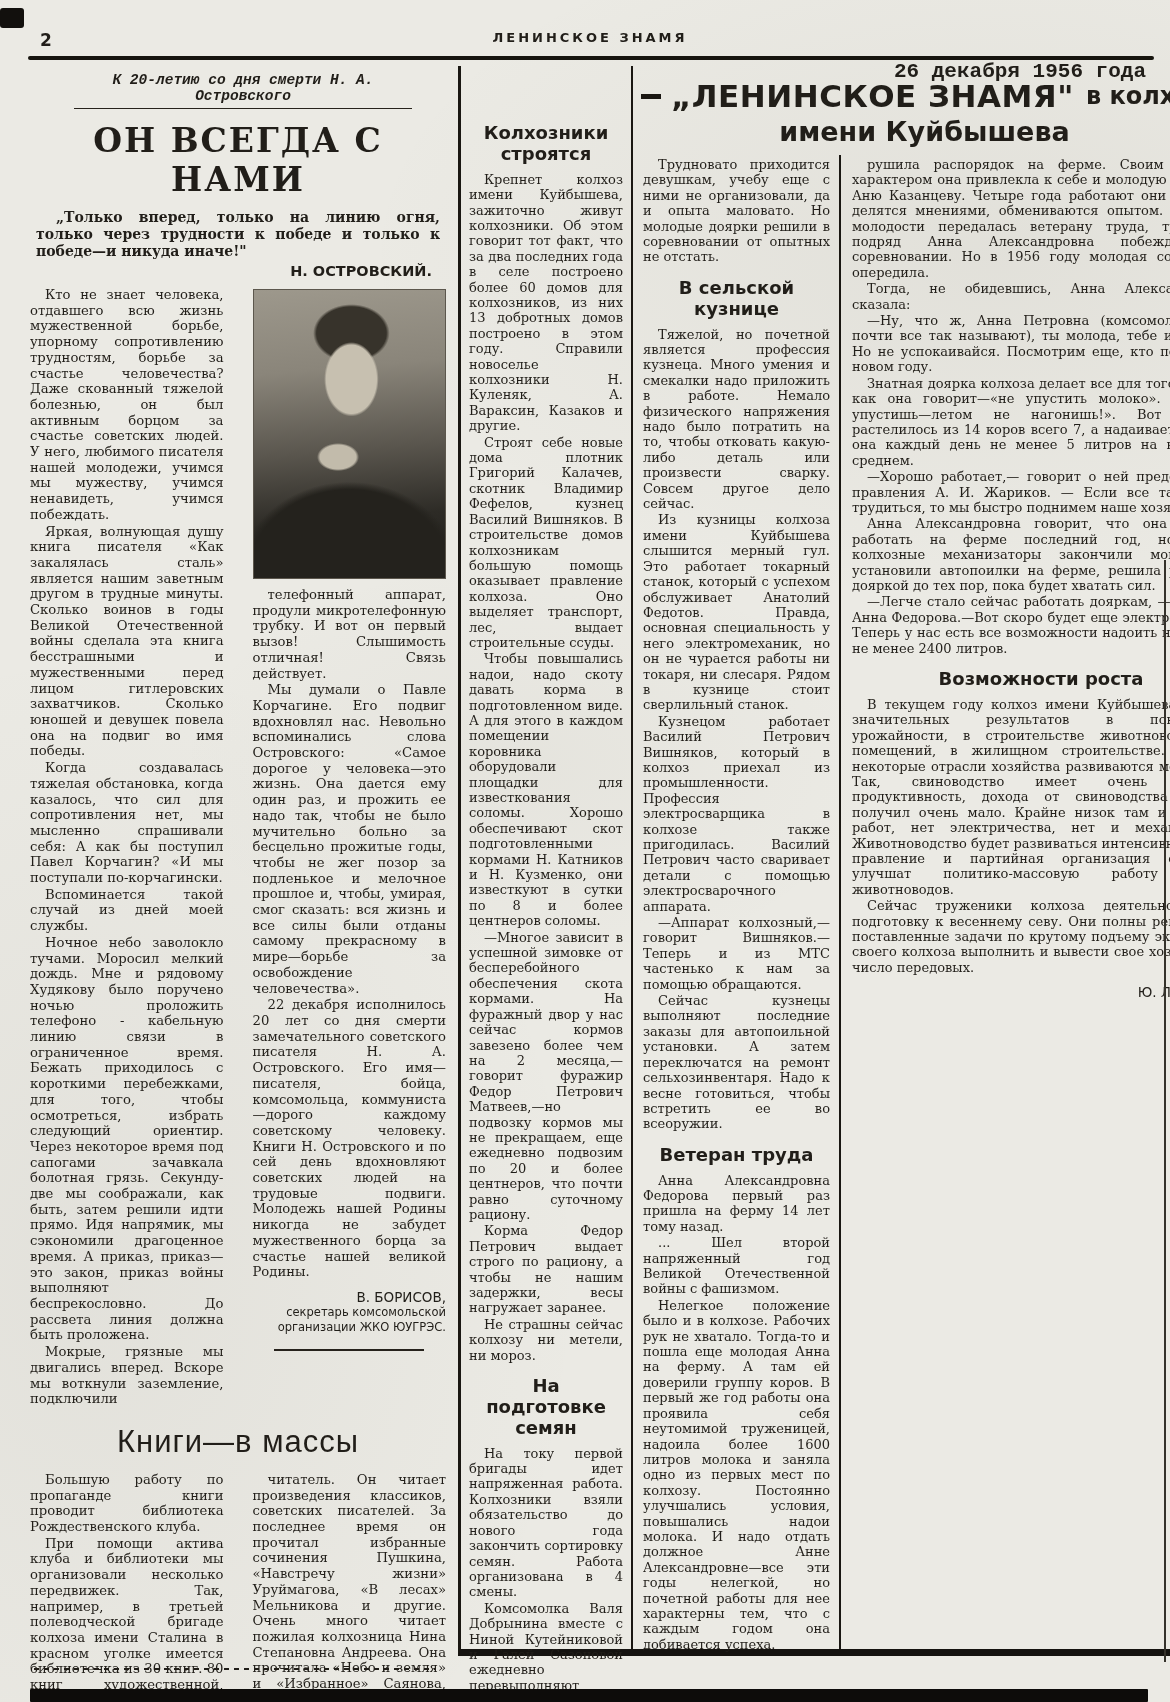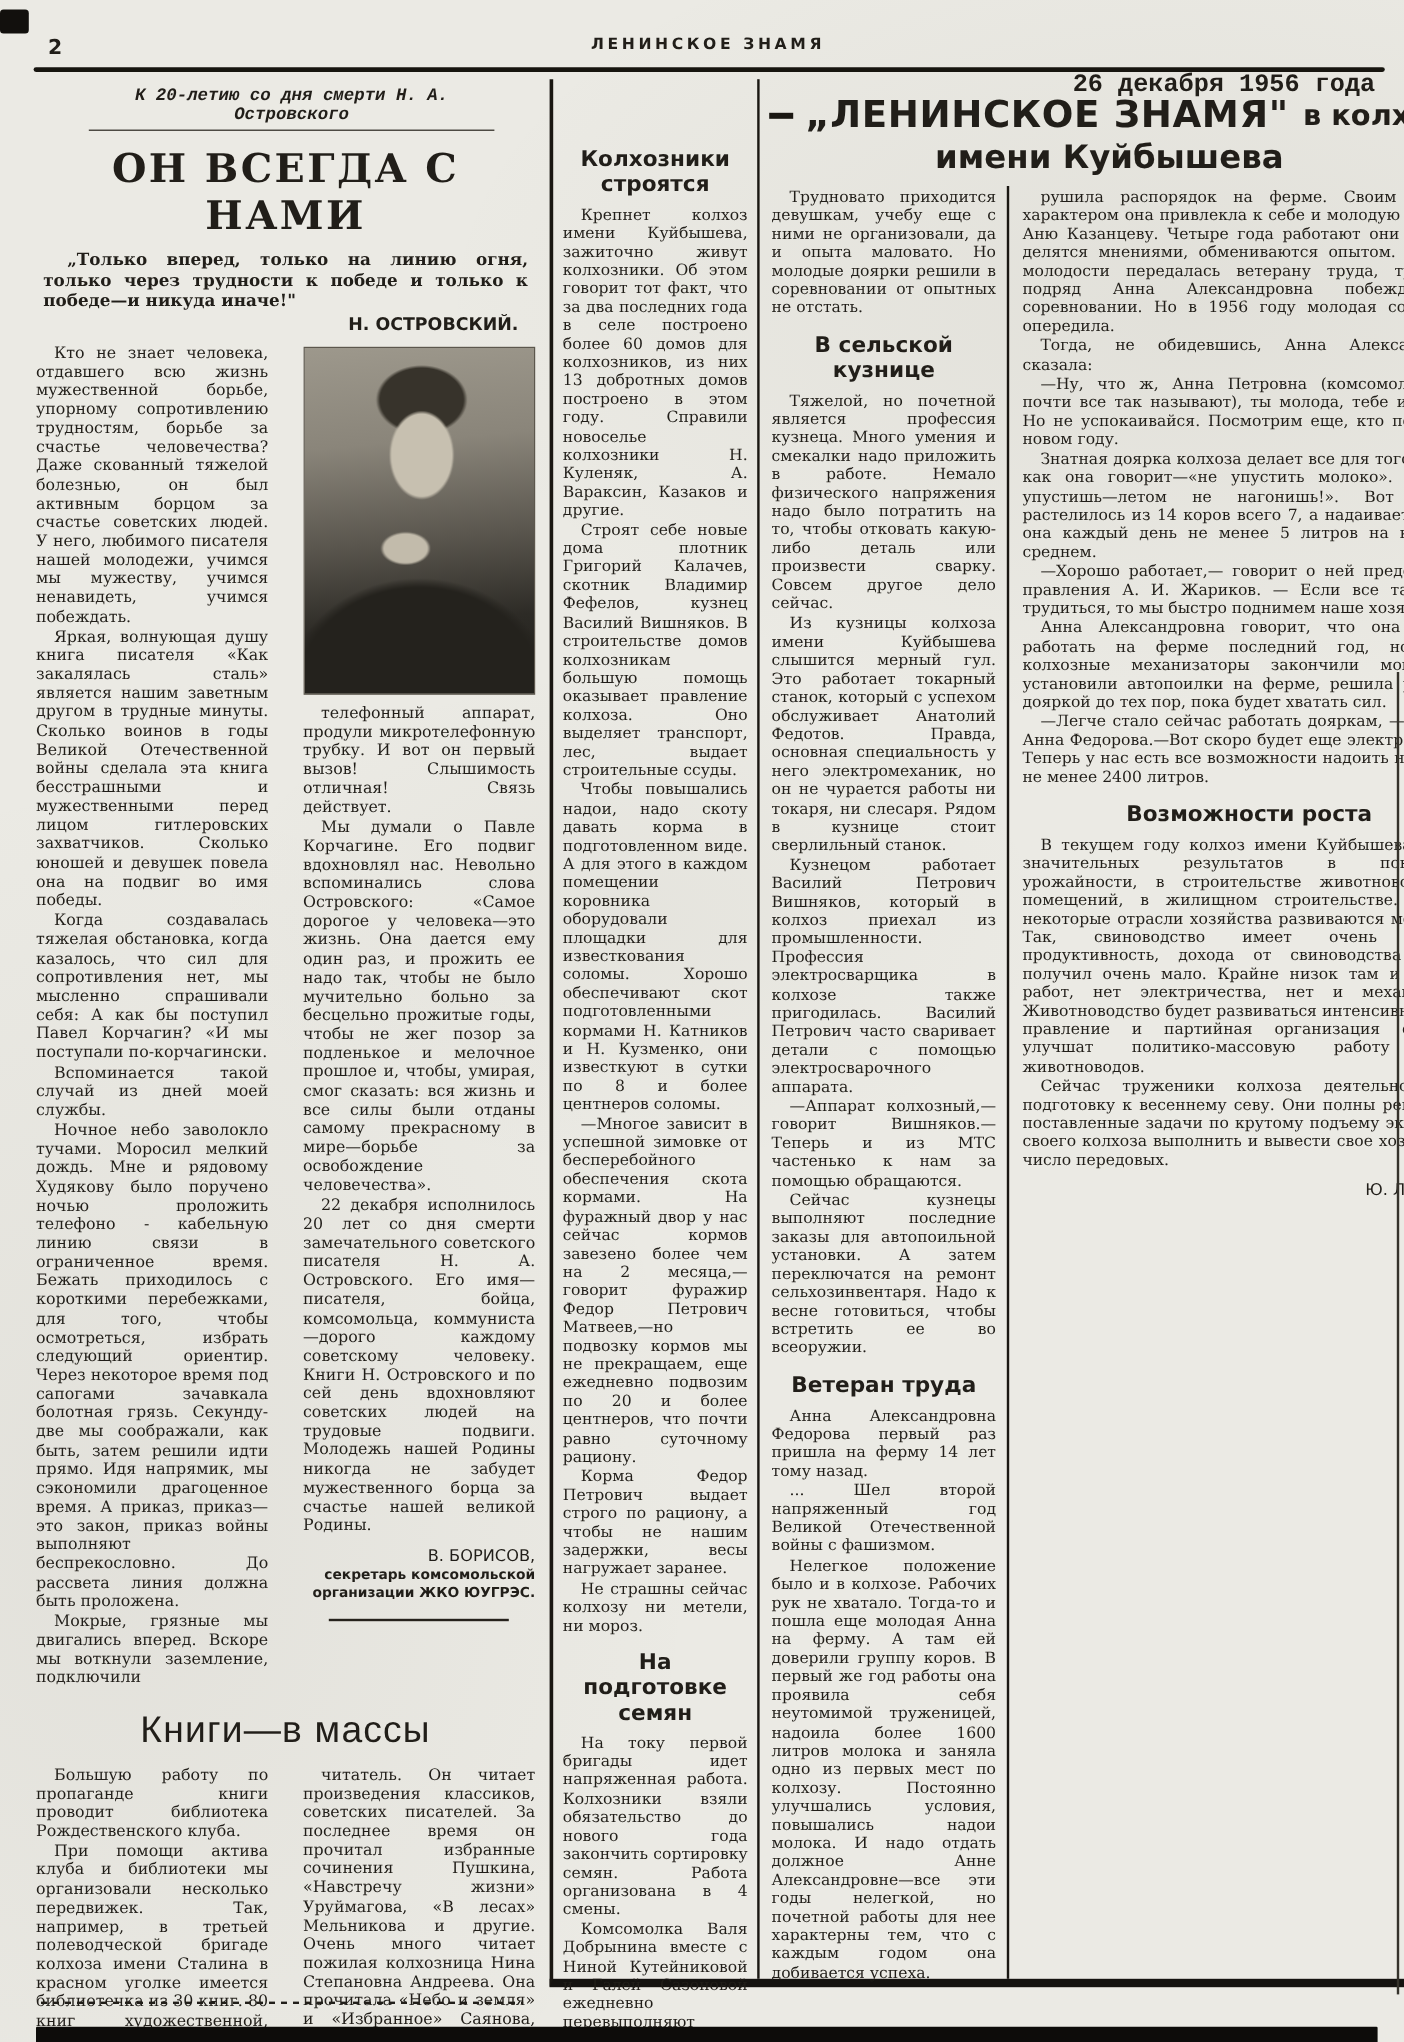--- a/index.html
+++ b/index.html
@@ -35,21 +35,21 @@
       radial-gradient(44px 60px at 51% 31%, #c7c0b0 0 57%, rgba(0,0,0,0) 62%),
       radial-gradient(58px 44px at 51% 15%, #37332b 0 60%, rgba(0,0,0,0) 66%),
       radial-gradient(30px 20px at 44% 58%, #c2bbab 0 60%, rgba(0,0,0,0) 70%),
       radial-gradient(150px 130px at 50% 100%, #24221d 0 68%, rgba(0,0,0,0) 74%),
       linear-gradient(175deg,#9d988c 0%,#8a857a 28%,#5a564e 55%,#2d2b26 78%,#1e1d19 100%);}
   
   .blk-p{margin:0 0 1px;text-indent:15px;text-align:justify;font-size:13.2px;line-height:15.7px;}
   .kolkhoz .blk-p{font-size:13px;line-height:15.4px;}
   .blk-h{font-family:"DejaVu Sans",sans-serif;font-weight:bold;text-align:center;font-size:18px;line-height:1.16;margin:13px 6px 7px;}
   .blk-sig{text-align:right;font-family:"DejaVu Sans",sans-serif;font-weight:normal;font-size:13.5px;margin-top:9px;}
-  .blk-sigr{text-align:right;font-family:"DejaVu Sans",sans-serif;font-weight:bold;font-size:11.5px;line-height:1.3;}
+  .blk-sigr{text-align:right;font-family:"DejaVu Sans",sans-serif;font-weight:normal;font-size:11.5px;line-height:1.3;}
   .blk-hr{border-top:2px solid #26221c;width:150px;margin:14px auto 0;height:0;}
   
   .books-title{font-size:31px;text-align:center;margin:16px 0 12px;font-weight:normal;letter-spacing:1px;font-family:Liberation Sans, sans-serif;}
   
   .kcol-a{width:172px;flex:none;padding:44px 8px 0 8px;border-right:2.5px solid #1a1712;box-sizing:border-box;}
   .k-right{flex:1;display:flex;flex-direction:column;padding-left:8px;min-width:0;}
   .k-title-row{display:flex;align-items:center;gap:10px;margin:12px 4px 0 0;}
   .k-dash{height:5px;background:#1a1712;flex:none;}
   .k-dash-left{width:20px;}
   .k-dash-right{flex:1;}

